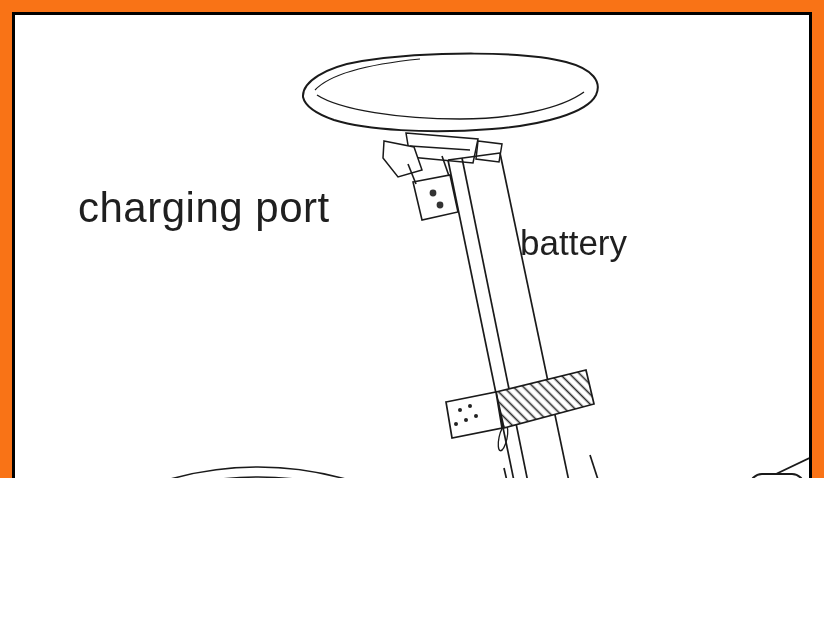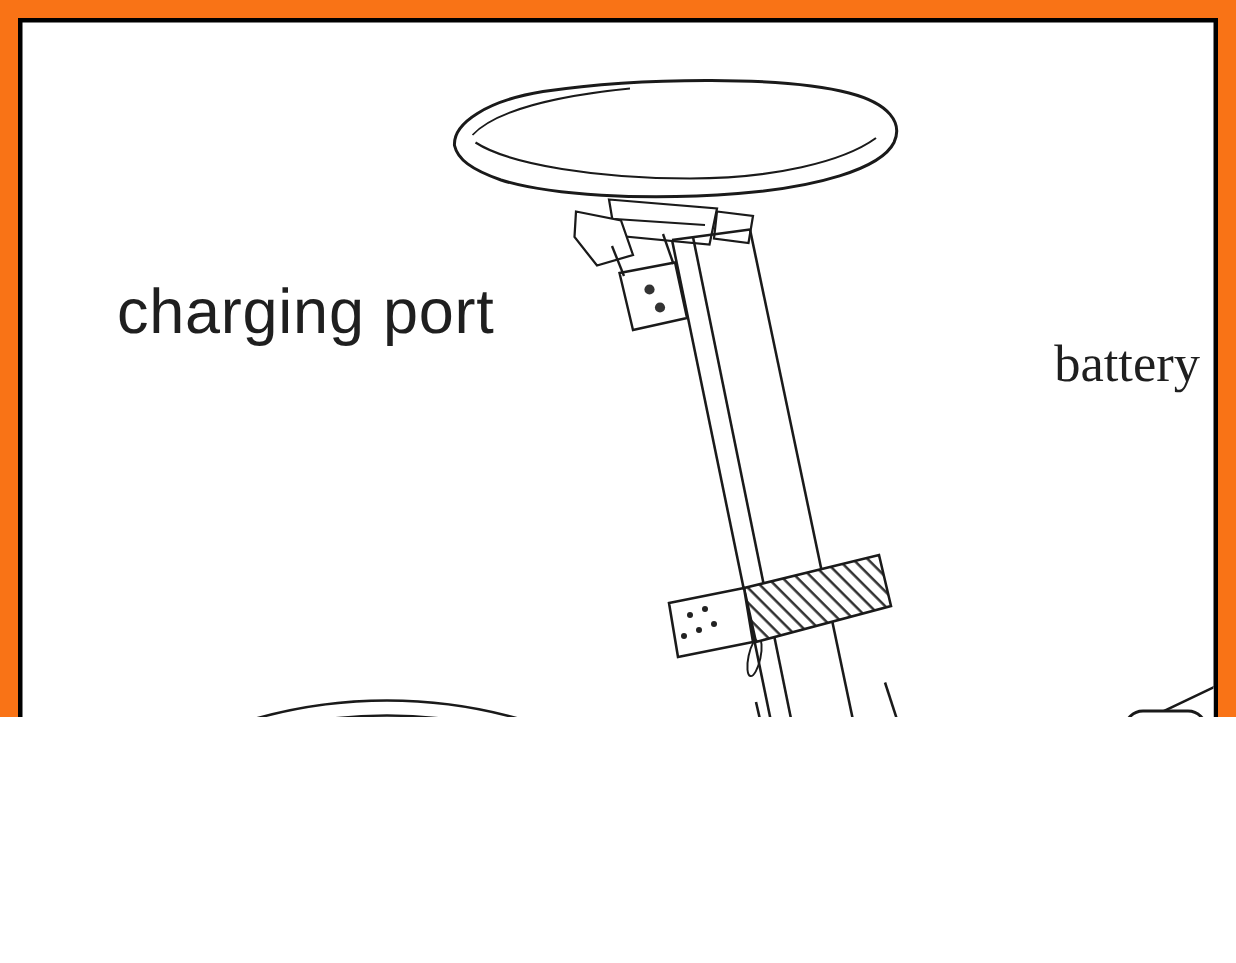--- a/index.html
+++ b/index.html
@@ -15,24 +15,23 @@
     position:absolute;
     color:#1f1f1f;
   }
   .label-charging{
     left:78px;top:184px;
     font-size:42px;
     letter-spacing:0.5px;
   }
   .label-battery{
     left:520px;top:220px;width:280px;
-    text-align:right;
+    text-align:left;
     font-size:35px;
     line-height:46px;
-    font-family:Liberation Serif, serif;
   }
 </style>
 </head>
 <body>
 
 <div class="canvas">
 
   <svg class="art" width="824" height="642" viewBox="0 0 824 642">
     <defs>
       <clipPath id="frameClip">

